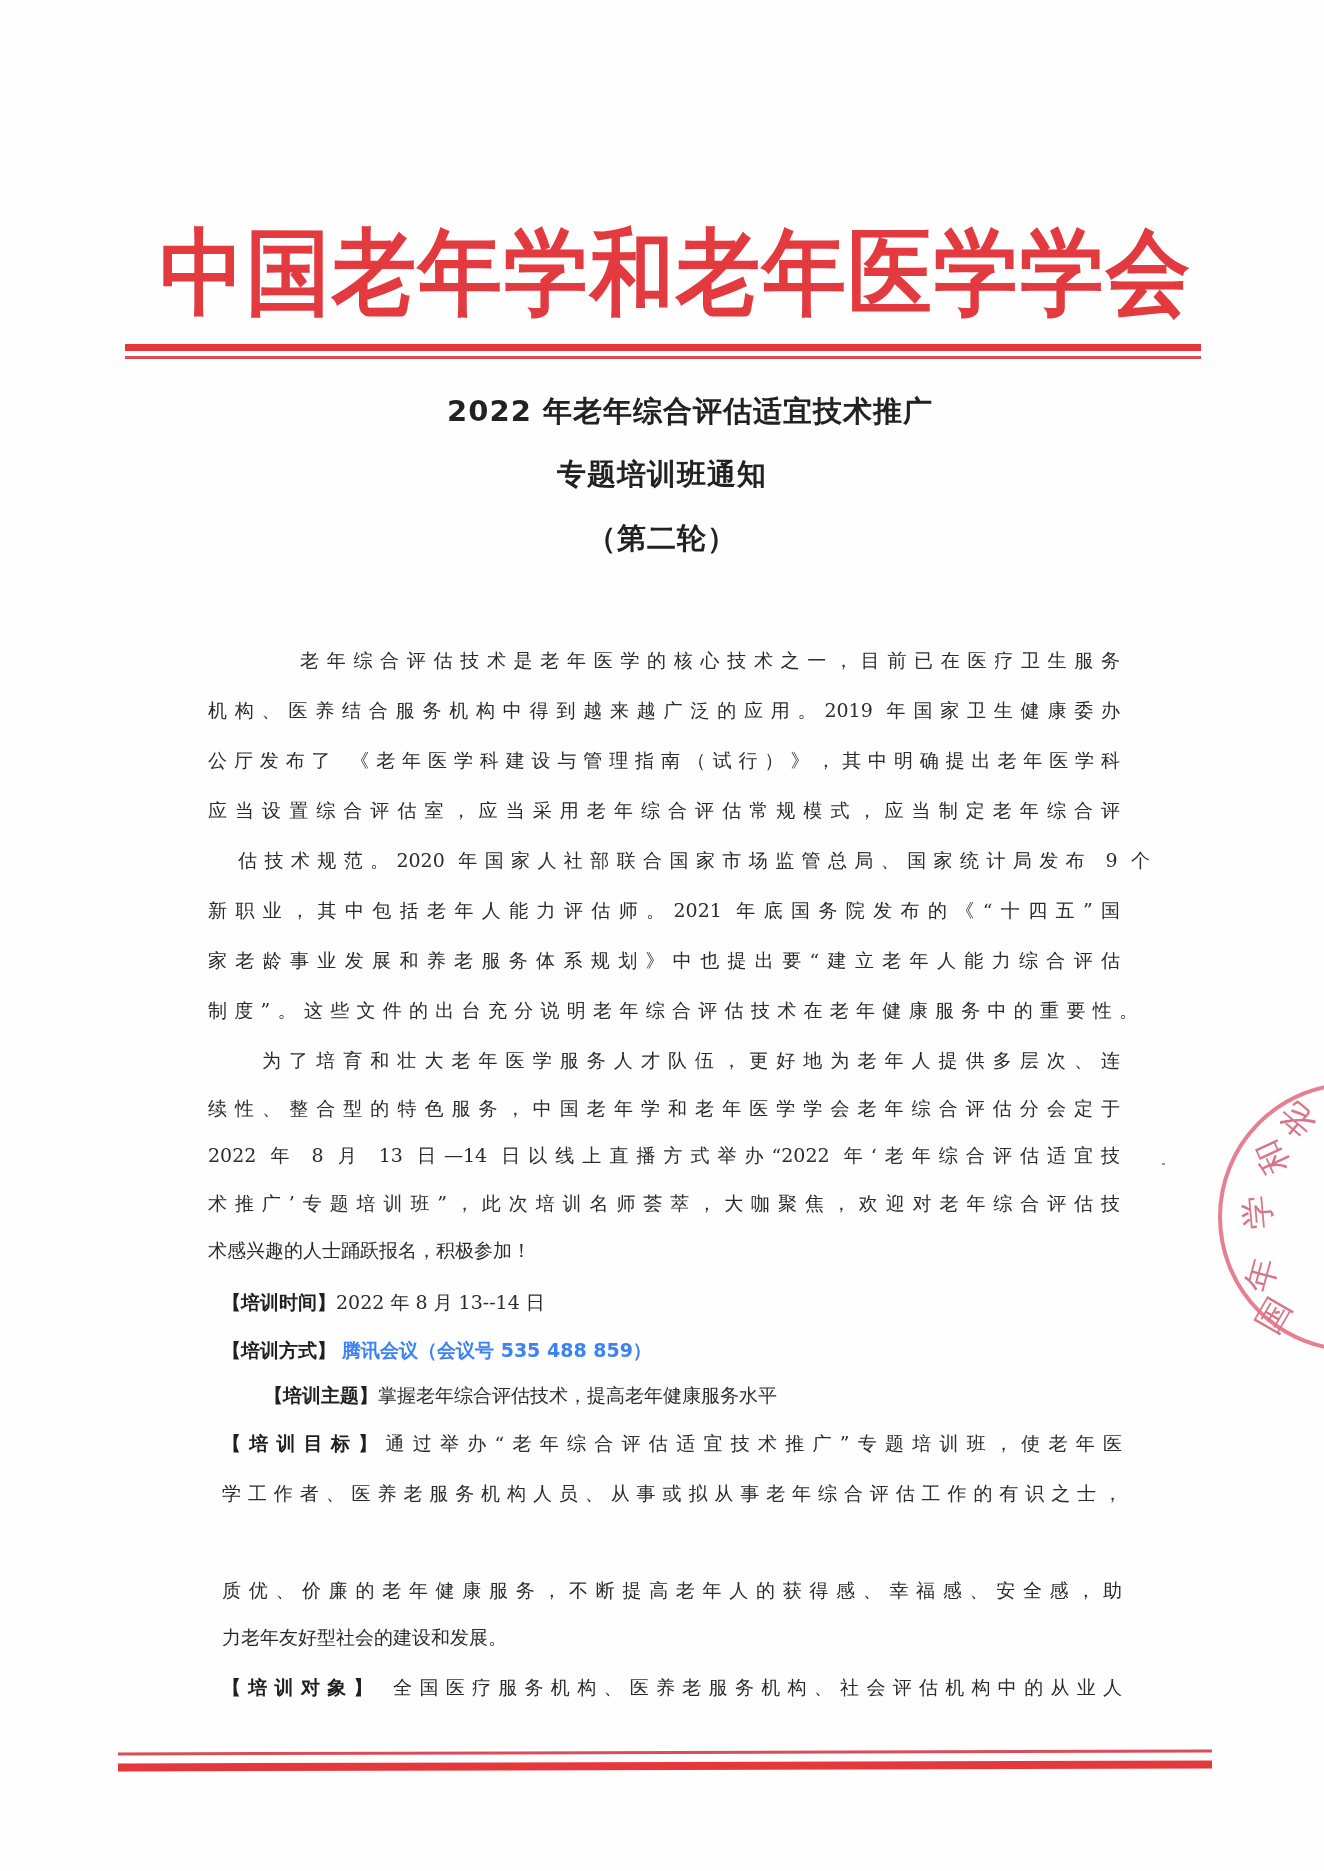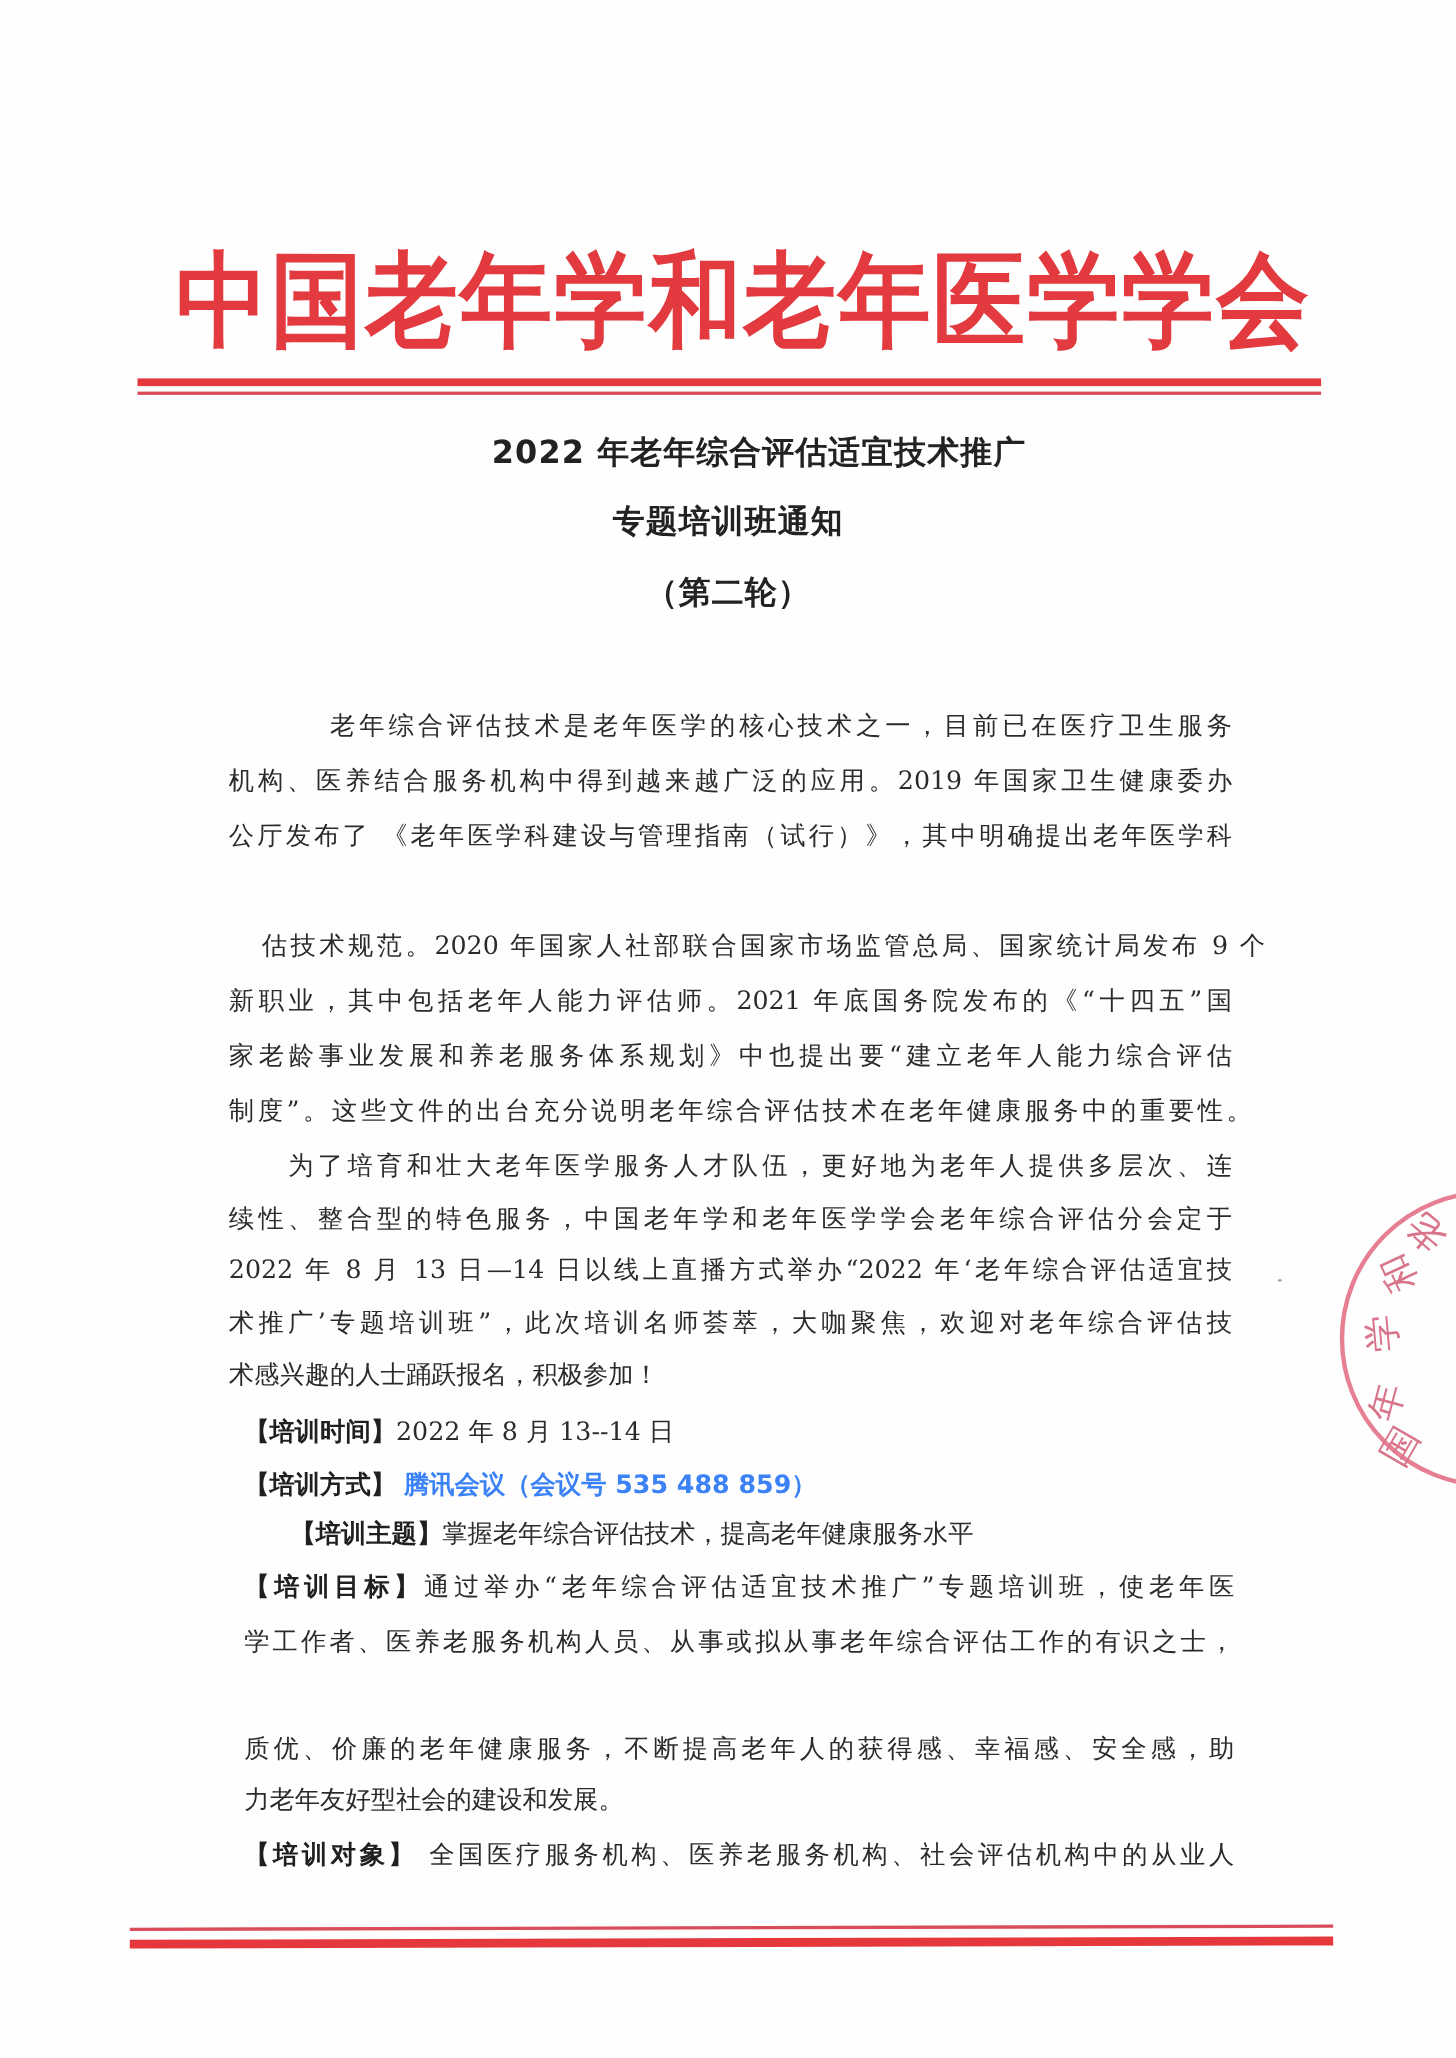--- a/index.html
+++ b/index.html
@@ -15,21 +15,21 @@
   .rule { position:absolute; background:#e5383d; }
   .rule.thin { background:#d94d58; }
   .title {
     position:absolute; left:0; width:1324px; text-align:center;
     font-family:"DejaVu Sans","Liberation Sans",sans-serif; font-weight:bold;
     color:#222; font-size:29px; letter-spacing:1px;
   }
   .line {
     position:absolute; left:208px; width:912px; height:40px;
     font-family:"DejaVu Serif","Liberation Serif",serif;
-    color:#2b2b2b; font-size:23px; line-height:40px; white-space:nowrap;
+    color:#2b2b2b; font-size:19px; line-height:40px; white-space:nowrap;
     text-align:justify; text-align-last:justify;
   }
   .line.last { text-align-last:left; }
   .line.indent { left:262px; width:858px; }
   .line.sec { left:222px; width:900px; }
   .label {
     font-family:"DejaVu Sans","Liberation Sans",sans-serif; font-weight:bold; color:#1f1f1f;
   }
   .strong { font-family:"DejaVu Sans","Liberation Sans",sans-serif; font-weight:bold; color:#3b82f6; }
   .seal {
@@ -65,20 +65,21 @@
   <div class="rule" style="left:125px; top:344px; width:1076px; height:7px;"></div>
   <div class="rule thin" style="left:125px; top:356px; width:1076px; height:3px;"></div>
 
   <div class="title" style="top:392px;margin-left:28px;">2022 年老年综合评估适宜技术推广</div>
   <div class="title" style="top:455px;">专题培训班通知</div>
   <div class="title" style="top:519px;">（第二轮）</div>
 
   <div class="line indent" style="left:300px; width:820px; top:640px;">老年综合评估技术是老年医学的核心技术之一，目前已在医疗卫生服务</div>
   <div class="line" style="top:690px;">机构、医养结合服务机构中得到越来越广泛的应用。2019 年国家卫生健康委办</div>
   <div class="line" style="top:740px;">公厅发布了 《老年医学科建设与管理指南（试行）》，其中明确提出老年医学科</div>
+  <div class="line" style="top:790px;">应当设置综合评估室，应当采用老年综合评估常规模式，应当制定老年综合评</div>
   <div class="line" style="top:840px;margin-left:30px;">估技术规范。2020 年国家人社部联合国家市场监管总局、国家统计局发布 9 个</div>
   <div class="line" style="top:890px;">新职业，其中包括老年人能力评估师。2021 年底国务院发布的《“十四五”国</div>
   <div class="line" style="top:940px;">家老龄事业发展和养老服务体系规划》中也提出要“建立老年人能力综合评估</div>
   <div class="line" style="top:990px; width:930px;">制度”。这些文件的出台充分说明老年综合评估技术在老年健康服务中的重要性。</div>
 
   <div class="line indent" style="left:262px; width:858px; top:1040px;">为了培育和壮大老年医学服务人才队伍，更好地为老年人提供多层次、连</div>
   <div class="line" style="top:1088px;">续性、整合型的特色服务，中国老年学和老年医学学会老年综合评估分会定于</div>
   <div class="line" style="top:1135px;">2022 年 8 月 13 日—14 日以线上直播方式举办“2022 年‘老年综合评估适宜技</div>
   <div class="line last" style="top:1230px;">术感兴趣的人士踊跃报名，积极参加！</div>
   <div class="line" style="top:1183px;">术推广’专题培训班”，此次培训名师荟萃，大咖聚焦，欢迎对老年综合评估技</div>

